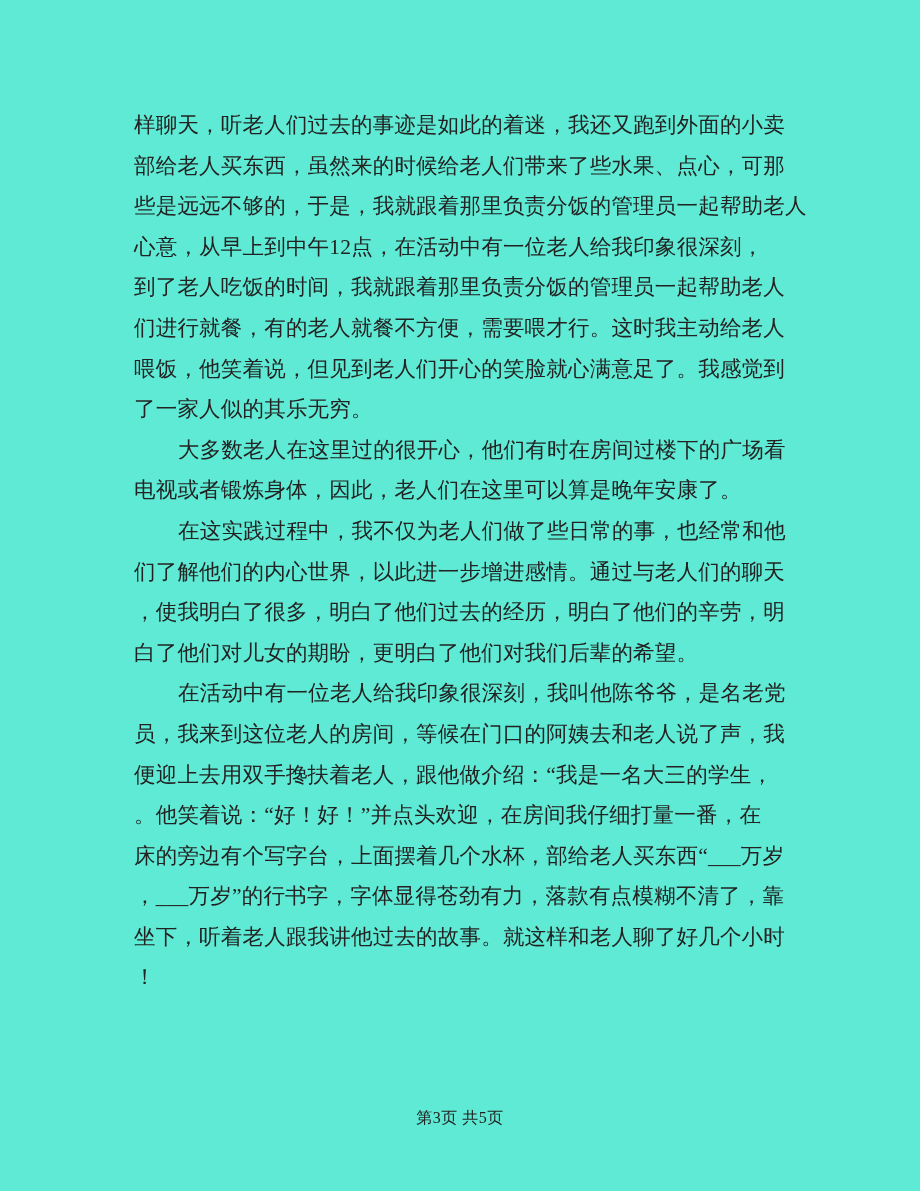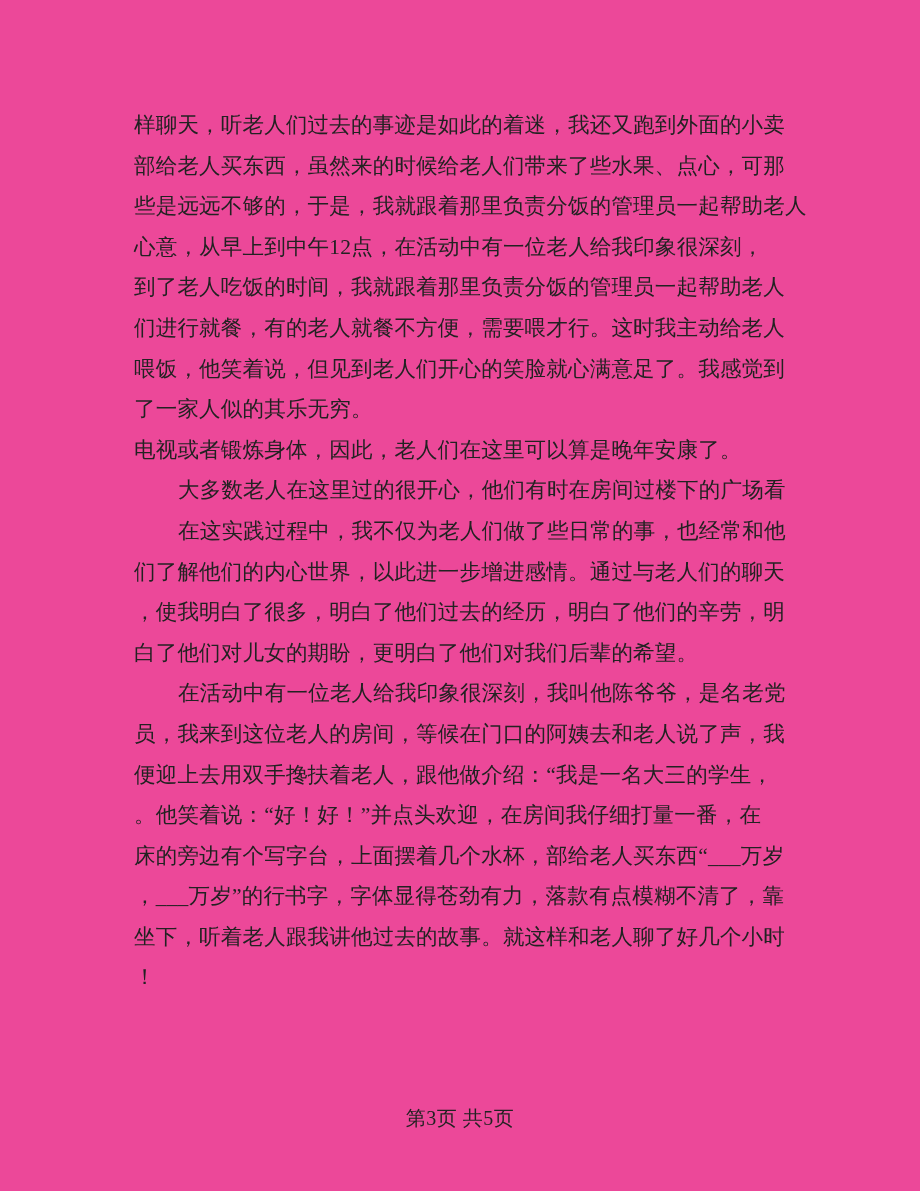--- a/index.html
+++ b/index.html
@@ -10,21 +10,21 @@
   body {
     width: 920px;
     height: 1191px;
     overflow: hidden;
     font-family: "Liberation Serif", "DejaVu Serif", serif;
   }
   .page {
     position: relative;
     width: 920px;
     height: 1191px;
-    background: #ec4899;
+    background: #5eead4;
     overflow: hidden;
   }
   .text-block {
     position: absolute;
     left: 134px;
     top: 105px;
     width: 662px;
   }
   .line {
     font-size: 21.5px;
@@ -39,41 +39,41 @@
     text-indent: 44px;
   }
   .footer {
     position: absolute;
     left: 0;
     top: 1106px;
     width: 920px;
     text-align: center;
   }
   .footer span {
-    font-size: 20px;
+    font-size: 16px;
     line-height: 24px;
     color: #222222;
     letter-spacing: 0.5px;
   }
 </style>
 </head>
 <body>
 
 <div class="page">
   <div class="text-block">
     <div class="line">样聊天，听老人们过去的事迹是如此的着迷，我还又跑到外面的小卖</div>
     <div class="line">部给老人买东西，虽然来的时候给老人们带来了些水果、点心，可那</div>
     <div class="line">些是远远不够的，于是，我就跟着那里负责分饭的管理员一起帮助老人</div>
     <div class="line">心意，从早上到中午12点，在活动中有一位老人给我印象很深刻，</div>
     <div class="line">到了老人吃饭的时间，我就跟着那里负责分饭的管理员一起帮助老人</div>
     <div class="line">们进行就餐，有的老人就餐不方便，需要喂才行。这时我主动给老人</div>
     <div class="line">喂饭，他笑着说，但见到老人们开心的笑脸就心满意足了。我感觉到</div>
     <div class="line">了一家人似的其乐无穷。</div>
+    <div class="line indent">大多数老人在这里过的很开心，他们有时在房间过楼下的广场看</div>
     <div class="line">电视或者锻炼身体，因此，老人们在这里可以算是晚年安康了。</div>
-    <div class="line indent">大多数老人在这里过的很开心，他们有时在房间过楼下的广场看</div>
     <div class="line indent">在这实践过程中，我不仅为老人们做了些日常的事，也经常和他</div>
     <div class="line">们了解他们的内心世界，以此进一步增进感情。通过与老人们的聊天</div>
     <div class="line">，使我明白了很多，明白了他们过去的经历，明白了他们的辛劳，明</div>
     <div class="line">白了他们对儿女的期盼，更明白了他们对我们后辈的希望。</div>
     <div class="line indent">在活动中有一位老人给我印象很深刻，我叫他陈爷爷，是名老党</div>
     <div class="line">员，我来到这位老人的房间，等候在门口的阿姨去和老人说了声，我</div>
     <div class="line">便迎上去用双手搀扶着老人，跟他做介绍：“我是一名大三的学生，</div>
     <div class="line">。他笑着说：“好！好！”并点头欢迎，在房间我仔细打量一番，在</div>
     <div class="line">床的旁边有个写字台，上面摆着几个水杯，部给老人买东西“___万岁</div>
     <div class="line">，___万岁”的行书字，字体显得苍劲有力，落款有点模糊不清了，靠</div>

